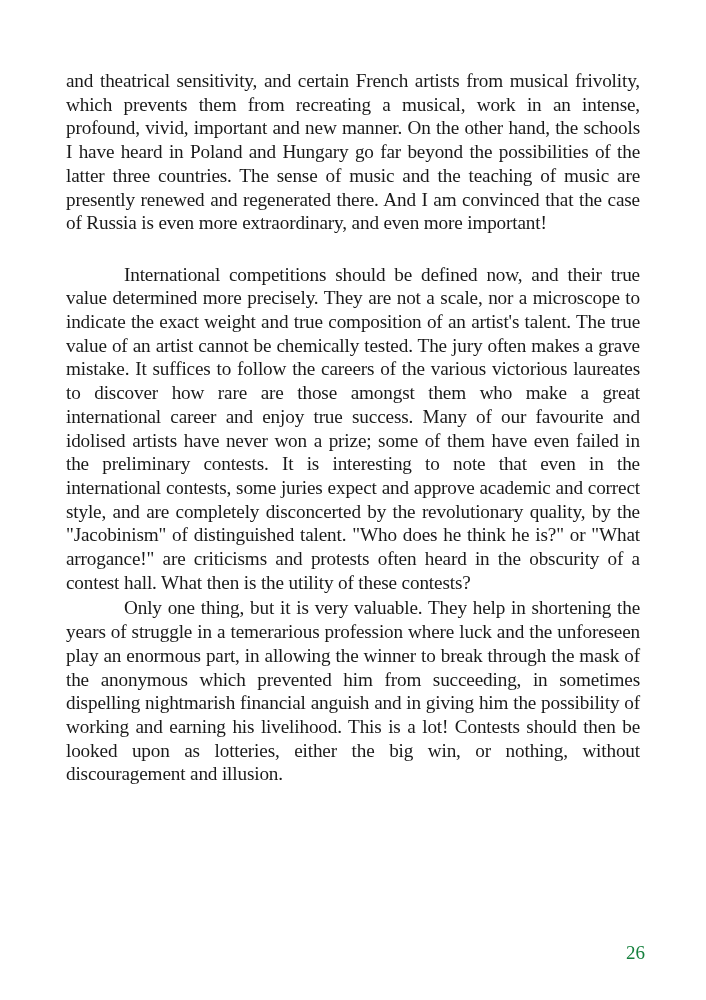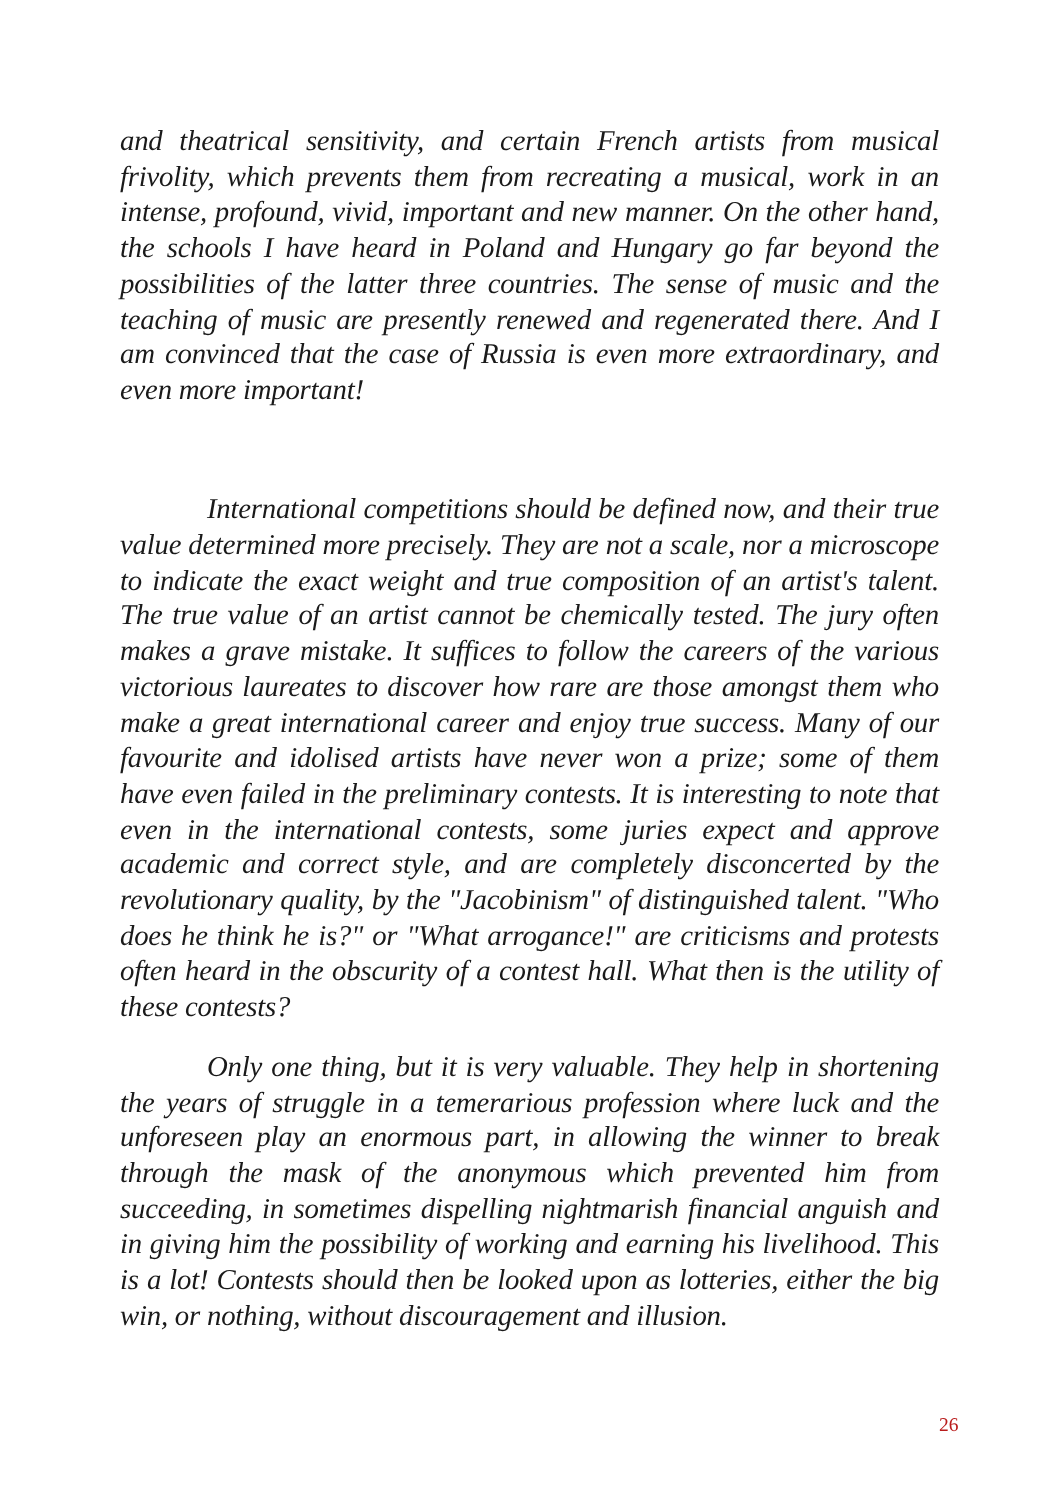--- a/index.html
+++ b/index.html
@@ -20,37 +20,36 @@
       width: 578px;
       color: #1a1a1a;
       font-family: "Liberation Serif", "DejaVu Serif", serif;
       font-size: 19.2px;
       line-height: 23.7px;
       text-align: justify;
       letter-spacing: -0.15px;
       word-spacing: 0px;
     }
     .para {
-      margin: 16px;
+      margin: 2px;
       padding: 0;
-      font-style: italic;
     }
     .para.indent {
       text-indent: 58px;
     }
     .gap {
       height: 23.7px;
     }
     .page-number {
       position: absolute;
       left: 626px;
       top: 942px;
       font-family: "Liberation Serif", "DejaVu Serif", serif;
-      font-size: 13px;
-      color: #b91c1c;
+      font-size: 19px;
+      color: #15803d;
     }
   </style>
 </head>
 <body>
 
 <div class="page">
   <p class="para">and theatrical sensitivity, and certain French artists from musical frivolity, which prevents them from recreating a musical, work in an intense, profound, vivid, important and new manner. On the other hand, the schools I have heard in Poland and Hungary go far beyond the possibilities of the latter three countries. The sense of music and the teaching of music are presently renewed and regenerated there. And I am convinced that the case of Russia is even more extraordinary, and even more important!</p>
   <div class="gap"></div>
   <p class="para indent">International competitions should be defined now, and their true value determined more precisely. They are not a scale, nor a microscope to indicate the exact weight and true composition of an artist's talent. The true value of an artist cannot be chemically tested. The jury often makes a grave mistake. It suffices to follow the careers of the various victorious laureates to discover how rare are those amongst them who make a great international career and enjoy true success. Many of our favourite and idolised artists have never won a prize; some of them have even failed in the preliminary contests. It is interesting to note that even in the international contests, some juries expect and approve academic and correct style, and are completely disconcerted by the revolutionary quality, by the "Jacobinism" of distinguished talent. "Who does he think he is?" or "What arrogance!" are criticisms and protests often heard in the obscurity of a contest hall. What then is the utility of these contests?</p>
   <p class="para indent">Only one thing, but it is very valuable. They help in shortening the years of struggle in a temerarious profession where luck and the unforeseen play an enormous part, in allowing the winner to break through the mask of the anonymous which prevented him from succeeding, in sometimes dispelling nightmarish financial anguish and in giving him the possibility of working and earning his livelihood. This is a lot! Contests should then be looked upon as lotteries, either the big win, or nothing, without discouragement and illusion.</p>

